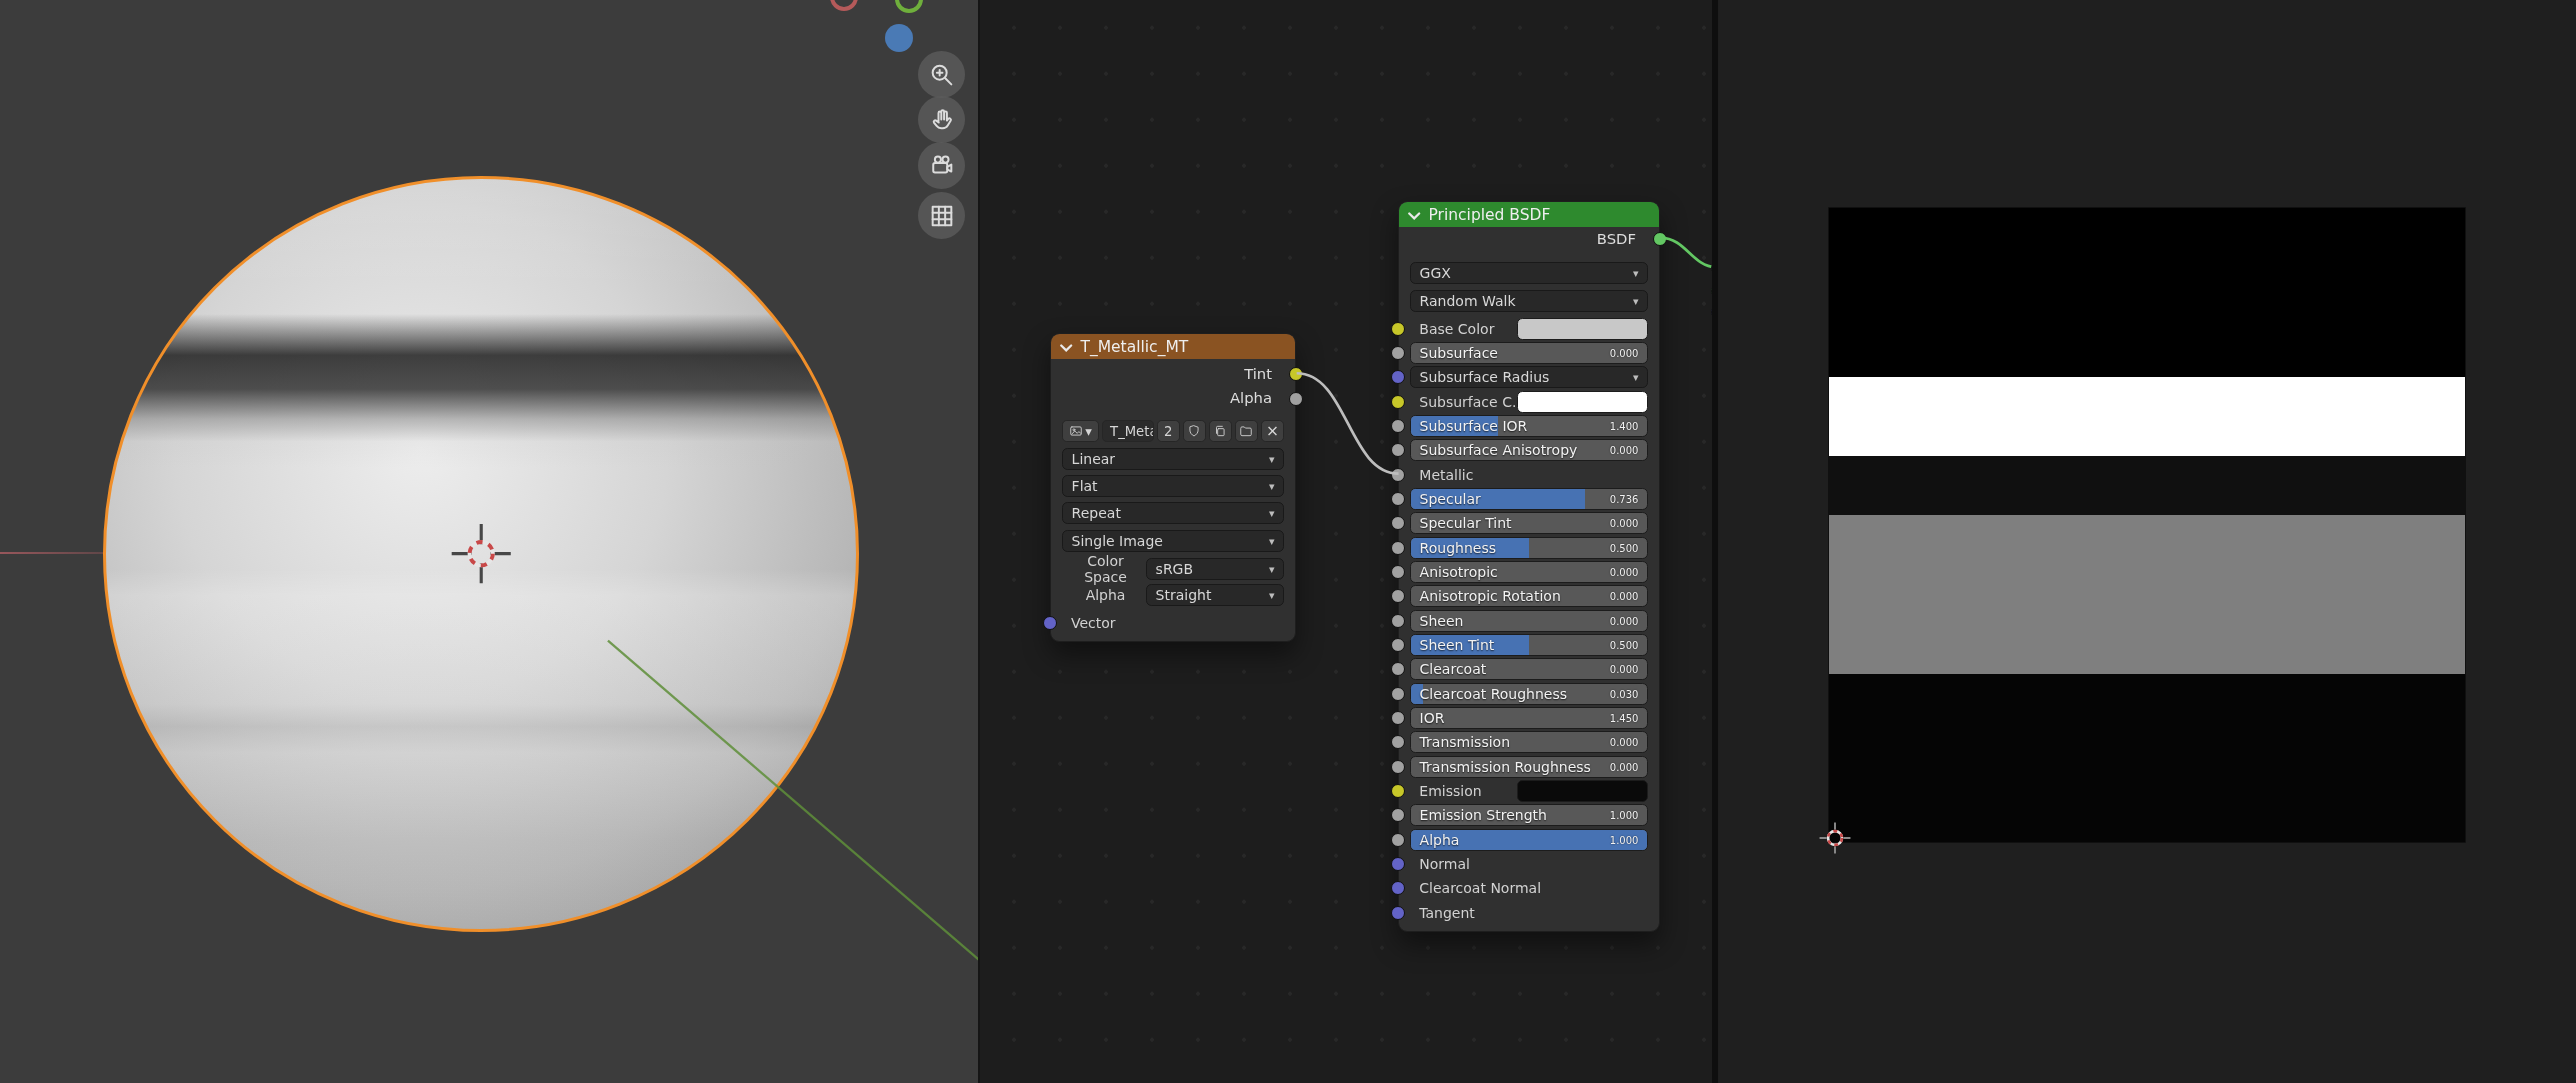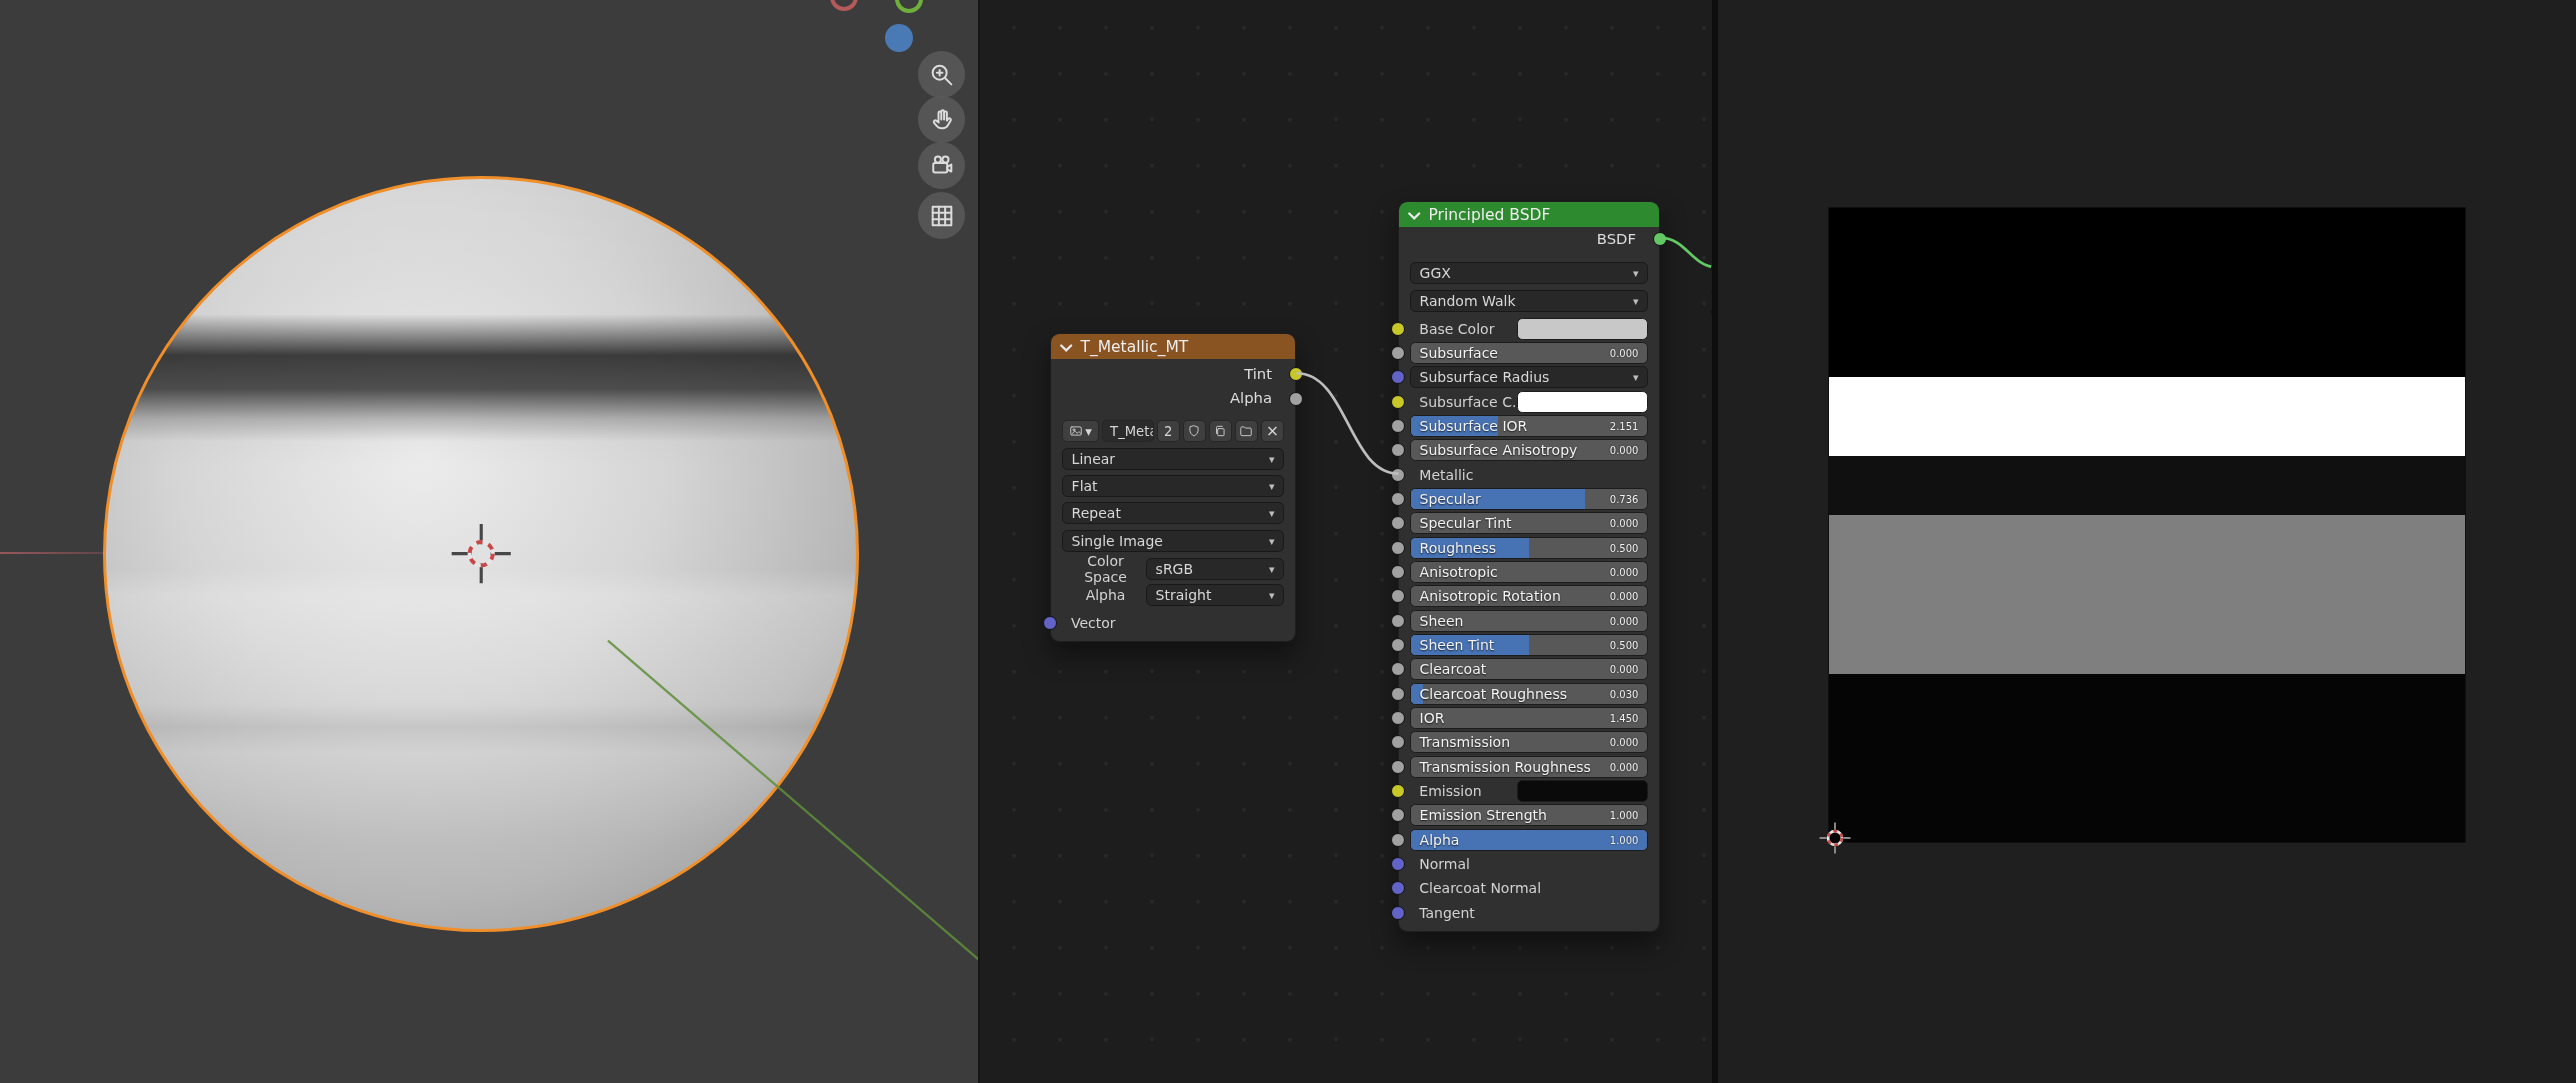--- a/index.html
+++ b/index.html
@@ -294,21 +294,21 @@
           <div class="bsdf-row" style="top: 189px;">
             <span class="socket sock-color"></span>
             <span class="row-label">Subsurface C...</span>
             <div class="swatch" style="background: rgb(255, 255, 255);"></div>
           </div>
           <div class="bsdf-row" style="top: 213px;">
             <span class="socket sock-value"></span>
             <div class="slider">
               <div class="fill" style="width: 37%; min-width: 7.8px;"></div>
               <span class="lab">Subsurface IOR</span>
-              <span class="val">2.151</span>
+              <span class="val">1.400</span>
             </div>
           </div>
           <div class="bsdf-row" style="top: 237px;">
             <span class="socket sock-value"></span>
             <div class="slider">
               <div class="fill" style="width: 0%;"></div>
               <span class="lab">Subsurface Anisotropy</span>
               <span class="val">0.000</span>
             </div>
           </div>

